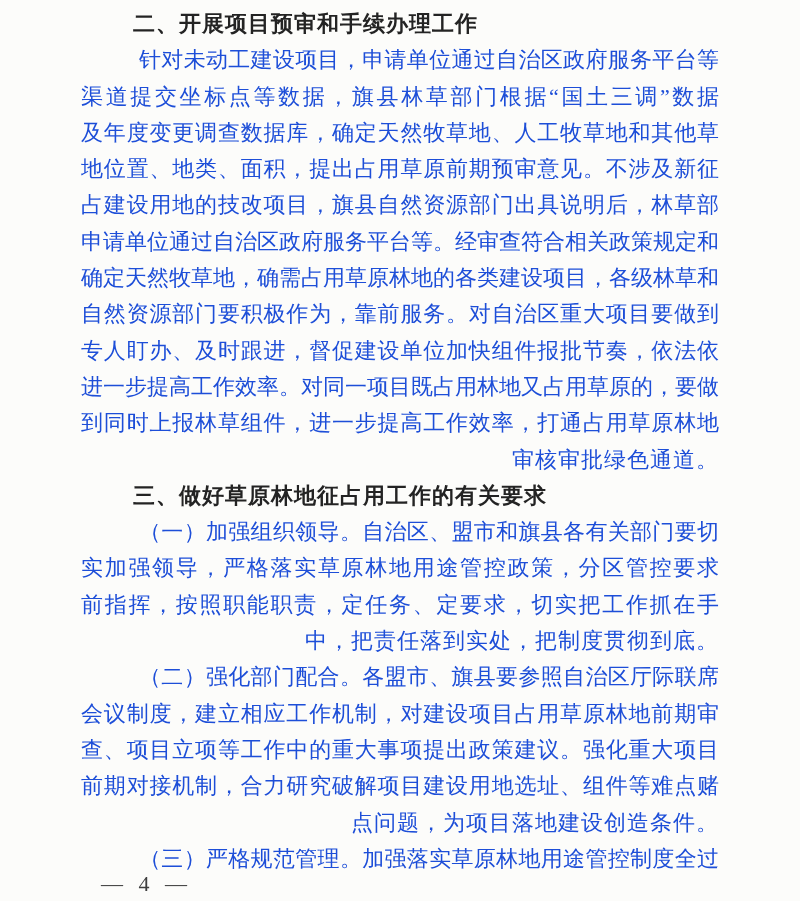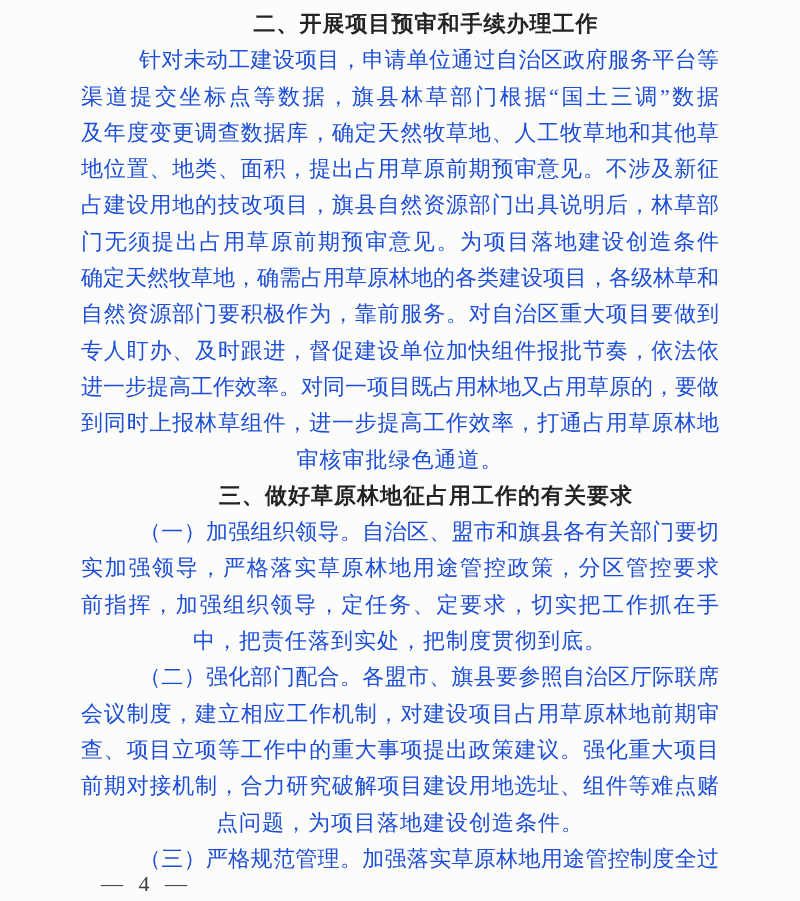--- a/index.html
+++ b/index.html
@@ -30,30 +30,29 @@
   }
   .justify {
     text-align: justify;
     text-align-last: justify;
     text-justify: inter-character;
   }
   .indent {
     padding-left: 58px;
   }
   .flush {
-    text-align: center;
+    text-align: right;
     letter-spacing: 1px;
   }
   .heading {
     padding-left: 52px;
     font-weight: bold;
     color: #232323;
     font-family: "Liberation Sans", "DejaVu Sans", sans-serif;
     letter-spacing: 1px;
-    text-align: center;
   }
   .footer {
     position: absolute;
     left: 101px;
     top: 869px;
     height: 30px;
     line-height: 30px;
     font-size: 22px;
     color: #3e3e3e;
     letter-spacing: 2px;
@@ -64,31 +63,31 @@
 <body>
 
 <div class="page">
   <div class="content">
     <div class="line heading">二、开展项目预审和手续办理工作</div>
     <div class="line indent justify">针对未动工建设项目，申请单位通过自治区政府服务平台等</div>
     <div class="line justify">渠道提交坐标点等数据，旗县林草部门根据“国土三调”数据</div>
     <div class="line justify">及年度变更调查数据库，确定天然牧草地、人工牧草地和其他草</div>
     <div class="line justify">地位置、地类、面积，提出占用草原前期预审意见。不涉及新征</div>
     <div class="line justify">占建设用地的技改项目，旗县自然资源部门出具说明后，林草部</div>
-    <div class="line justify">门无须提出占用草原前期预审意见。为项目落地建设创造条件</div>
+    <div class="line justify">申请单位通过自治区政府服务平台等。经审查符合相关政策规定和</div>
     <div class="line justify">确定天然牧草地，确需占用草原林地的各类建设项目，各级林草和</div>
     <div class="line justify">自然资源部门要积极作为，靠前服务。对自治区重大项目要做到</div>
     <div class="line justify">专人盯办、及时跟进，督促建设单位加快组件报批节奏，依法依</div>
     <div class="line justify">进一步提高工作效率。对同一项目既占用林地又占用草原的，要做</div>
     <div class="line justify">到同时上报林草组件，进一步提高工作效率，打通占用草原林地</div>
     <div class="line flush">审核审批绿色通道。</div>
     <div class="line heading">三、做好草原林地征占用工作的有关要求</div>
     <div class="line indent justify">（一）加强组织领导。自治区、盟市和旗县各有关部门要切</div>
     <div class="line justify">实加强领导，严格落实草原林地用途管控政策，分区管控要求</div>
-    <div class="line justify">前指挥，加强组织领导，定任务、定要求，切实把工作抓在手</div>
+    <div class="line justify">前指挥，按照职能职责，定任务、定要求，切实把工作抓在手</div>
     <div class="line flush">中，把责任落到实处，把制度贯彻到底。</div>
     <div class="line indent justify">（二）强化部门配合。各盟市、旗县要参照自治区厅际联席</div>
     <div class="line justify">会议制度，建立相应工作机制，对建设项目占用草原林地前期审</div>
     <div class="line justify">查、项目立项等工作中的重大事项提出政策建议。强化重大项目</div>
     <div class="line justify">前期对接机制，合力研究破解项目建设用地选址、组件等难点赌</div>
     <div class="line flush">点问题，为项目落地建设创造条件。</div>
     <div class="line indent justify">（三）严格规范管理。加强落实草原林地用途管控制度全过</div>
   </div>
   <div class="footer">— 4 —</div>
 </div>

